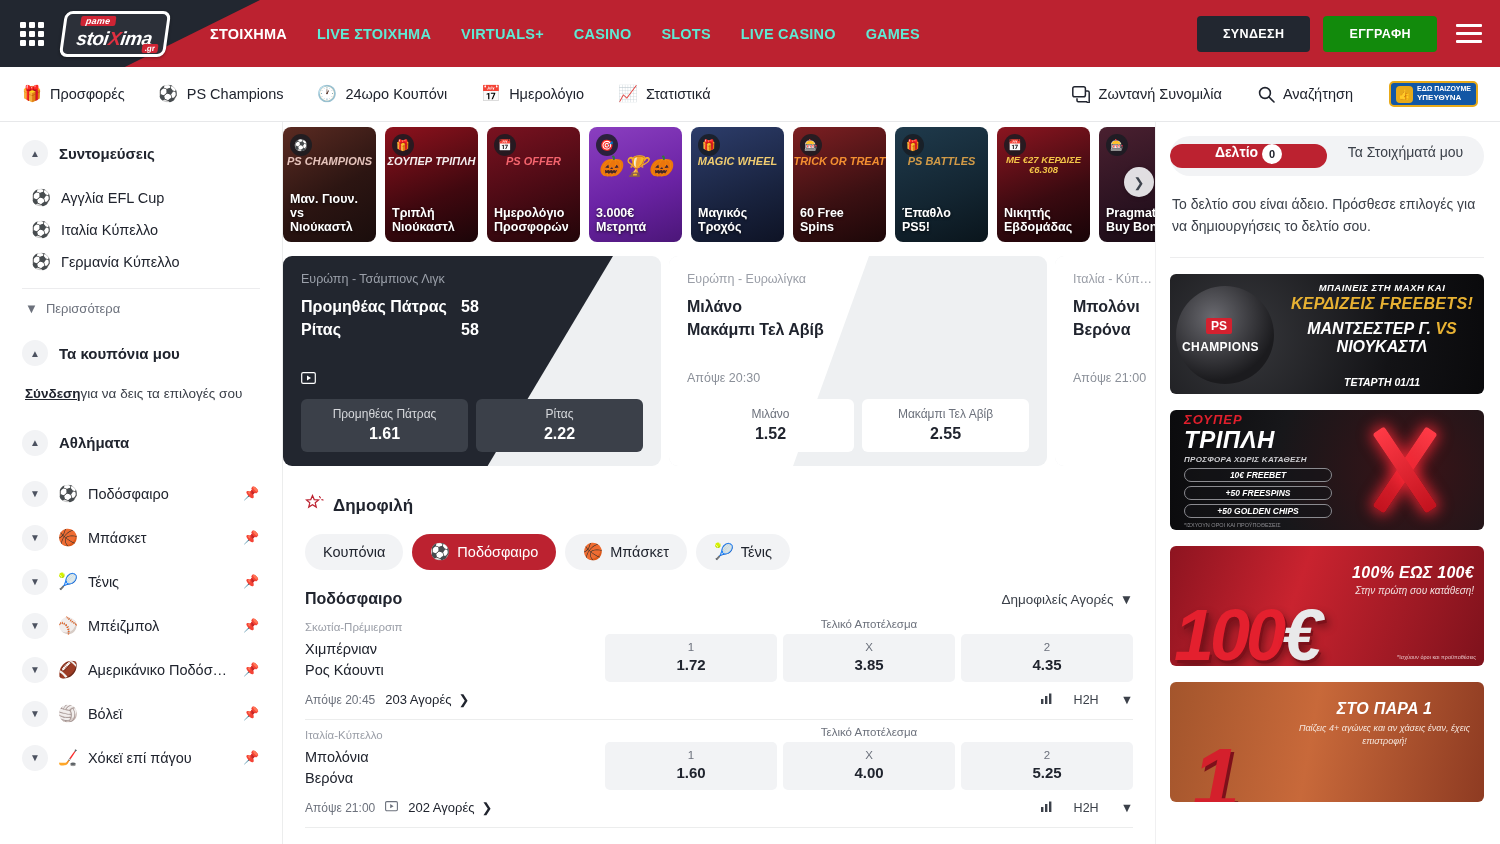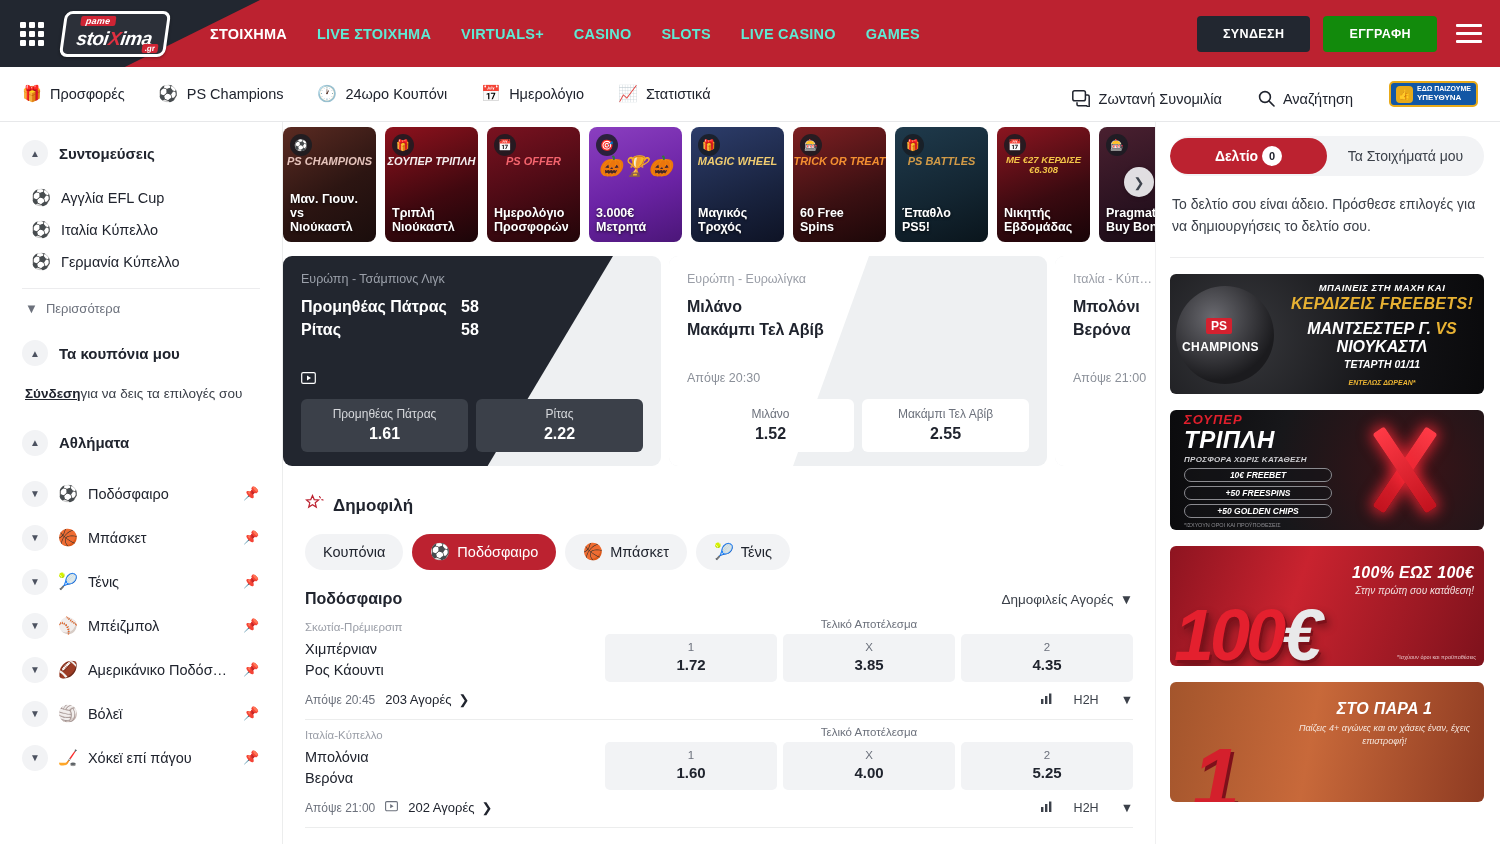--- a/index.html
+++ b/index.html
@@ -100,21 +100,21 @@
     background: #fff;
     border-bottom: 1px solid #e7e8ea;
     display: flex; align-items: center;
     padding: 0 22px;
   }
   .subnav-left { display:flex; align-items:center; gap: 34px; }
   .subnav-item {
     display: flex; align-items: center; gap: 8px;
     font-size: 14.5px; color: #20242e; cursor: pointer; white-space: nowrap;
   }
-  .subnav-right { margin-left: auto; display:flex; align-items:flex-end; gap: 36px; }
+  .subnav-right { margin-left: auto; display:flex; align-items:center; gap: 36px; }
   .rg-badge {
     background: #1257a5; border: 2px solid #e8aa19; border-radius: 5px;
     height: 26px; display:flex; align-items:center; gap:4px; padding: 0 5px;
     cursor: pointer;
   }
   .rg-thumb {
     background:#e8aa19; color:#1257a5; width:17px;height:17px;border-radius:4px;
     display:flex;align-items:center;justify-content:center;font-size:10px;
   }
   .rg-text { color:#fff; font-size:7px; font-weight:bold; line-height:1.15; text-align:left;}
@@ -287,21 +287,21 @@
     width: 345px; flex: 0 0 345px;
     background:#fff; padding: 14px 16px 0 14px;
     border-left: 1px solid #f0f0f1;
     overflow: hidden;
   }
   .slip-tabs {
     background:#f2f3f5; border-radius: 22px; height: 40px;
     display:flex; align-items:center; padding: 0; overflow:hidden;
   }
   .slip-tab {
-    flex:1; height:36px; display:flex; align-items:center; justify-content:center; gap:4px;
+    flex:1; height:24px; display:flex; align-items:flex-start; justify-content:center; gap:4px;
     font-size:14px; color:#3b4049; cursor:pointer; border-radius:22px;
   }
   .slip-tab.active { background:#bc2230; color:#fff; font-weight:bold; }
   .slip-count {
     background:#fff; color:#20242e; border-radius:50%;
     width:20px;height:20px; display:flex;align-items:center;justify-content:center;
     font-size:11px; font-weight:bold;
   }
   .slip-empty {
     font-size:14px; color:#3b4049; line-height:1.55;
@@ -328,21 +328,21 @@
   }
   .bn1 .champ {
     position:absolute; left:12px; top:66px; z-index:3;
     color:#fff; font-size:12px; font-weight:bold; letter-spacing:.4px;
   }
   .bn1 .lines { position:absolute; right:2px; top:8px; width:200px; z-index:3; text-align:center;}
   .bn1 .l1 { font-size:9.5px; font-style:italic; font-weight:bold; letter-spacing:.5px; }
   .bn1 .l2 { font-size:16px; font-style:italic; font-weight:bold; color:#e8b233; letter-spacing:.3px; margin-top:2px;}
   .bn1 .l3 { font-size:16px; font-style:italic; font-weight:bold; margin-top:7px; }
   .bn1 .l3 .vs { color:#e8b233; }
-  .bn1 .l4 { font-size:10.5px; font-style:italic; font-weight:bold; margin-top:2px;}
+  .bn1 .l4 { font-size:10.5px; font-style:italic; font-weight:bold; margin-top:20px;}
   .bn1 .l5 { font-size:7px; font-style:italic; font-weight:bold; color:#e8b233; margin-top:9px;}
 
   .bn2 .xmark {
     position:absolute; right: 34px; top: 14px; width: 92px; height:92px; z-index:2;
   }
   .bn2 .xmark:before, .bn2 .xmark:after{
     content:""; position:absolute; left: 40px; top:-2px; width:14px; height:96px;
     background: linear-gradient(#ff3a46,#c2121e);
     box-shadow: 0 0 14px 3px rgba(255,40,55,.75);
     border-radius: 3px;

